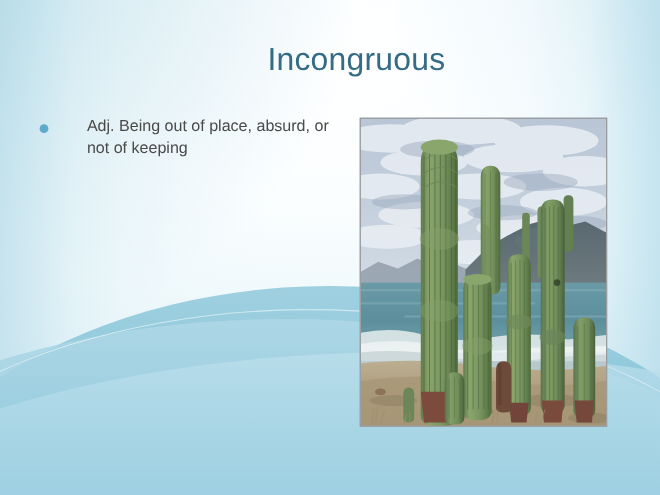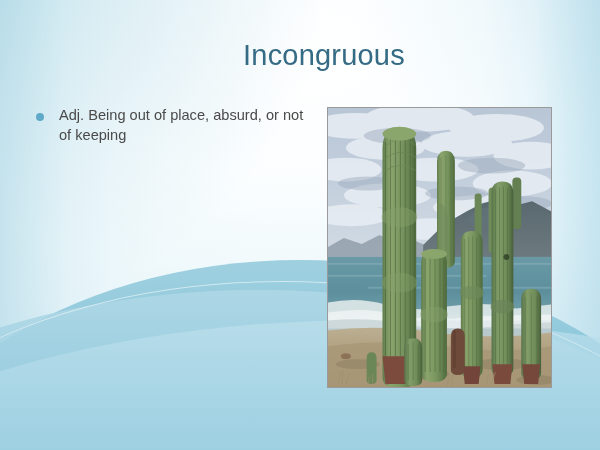--- a/index.html
+++ b/index.html
@@ -117,20 +117,21 @@
     height: 8px;
     border-radius: 50%;
     background: #5fa9c9;
     margin-top: 7px;
     margin-right: 15px;
   }
   .bullet-text {
     font-size: 14.6px;
     line-height: 1.37;
     color: #4a4a4a;
+    margin-left: 20px;
   }
 
   
   .photo-frame {
     position: absolute;
     left: 327px;
     top: 107px;
     width: 225px;
     height: 281px;
     border: 1px solid #9a9a9a;

